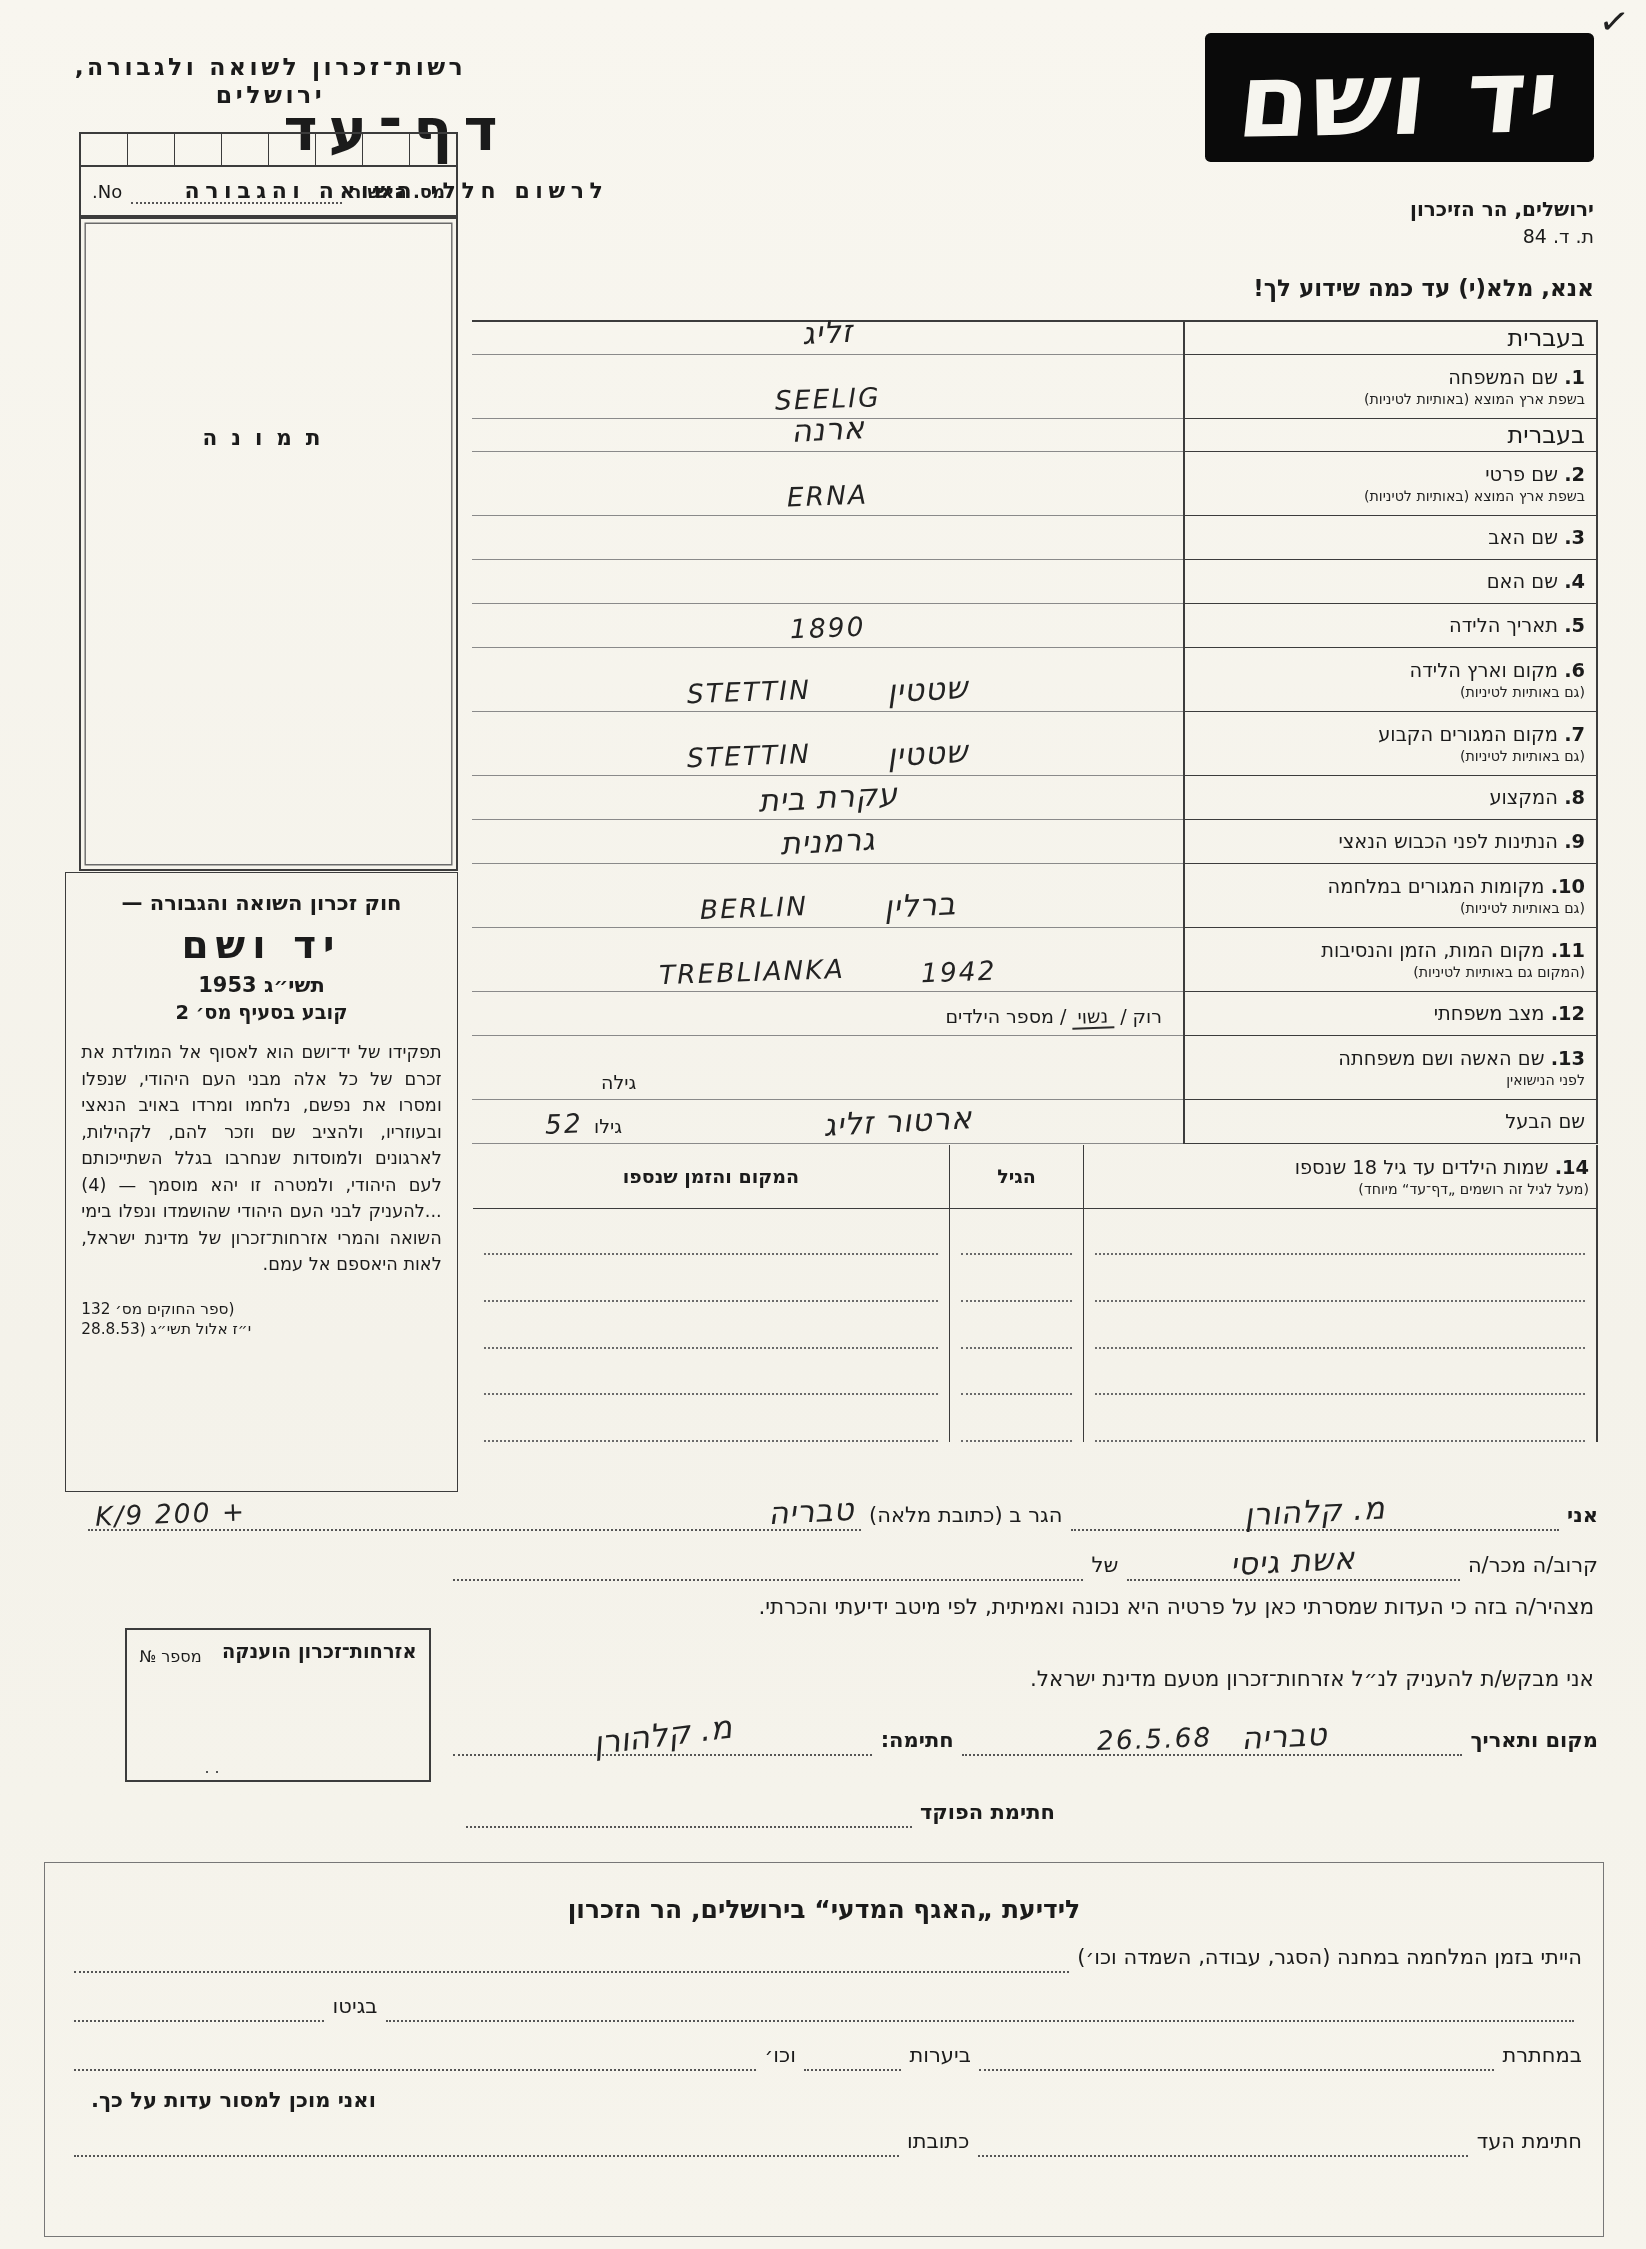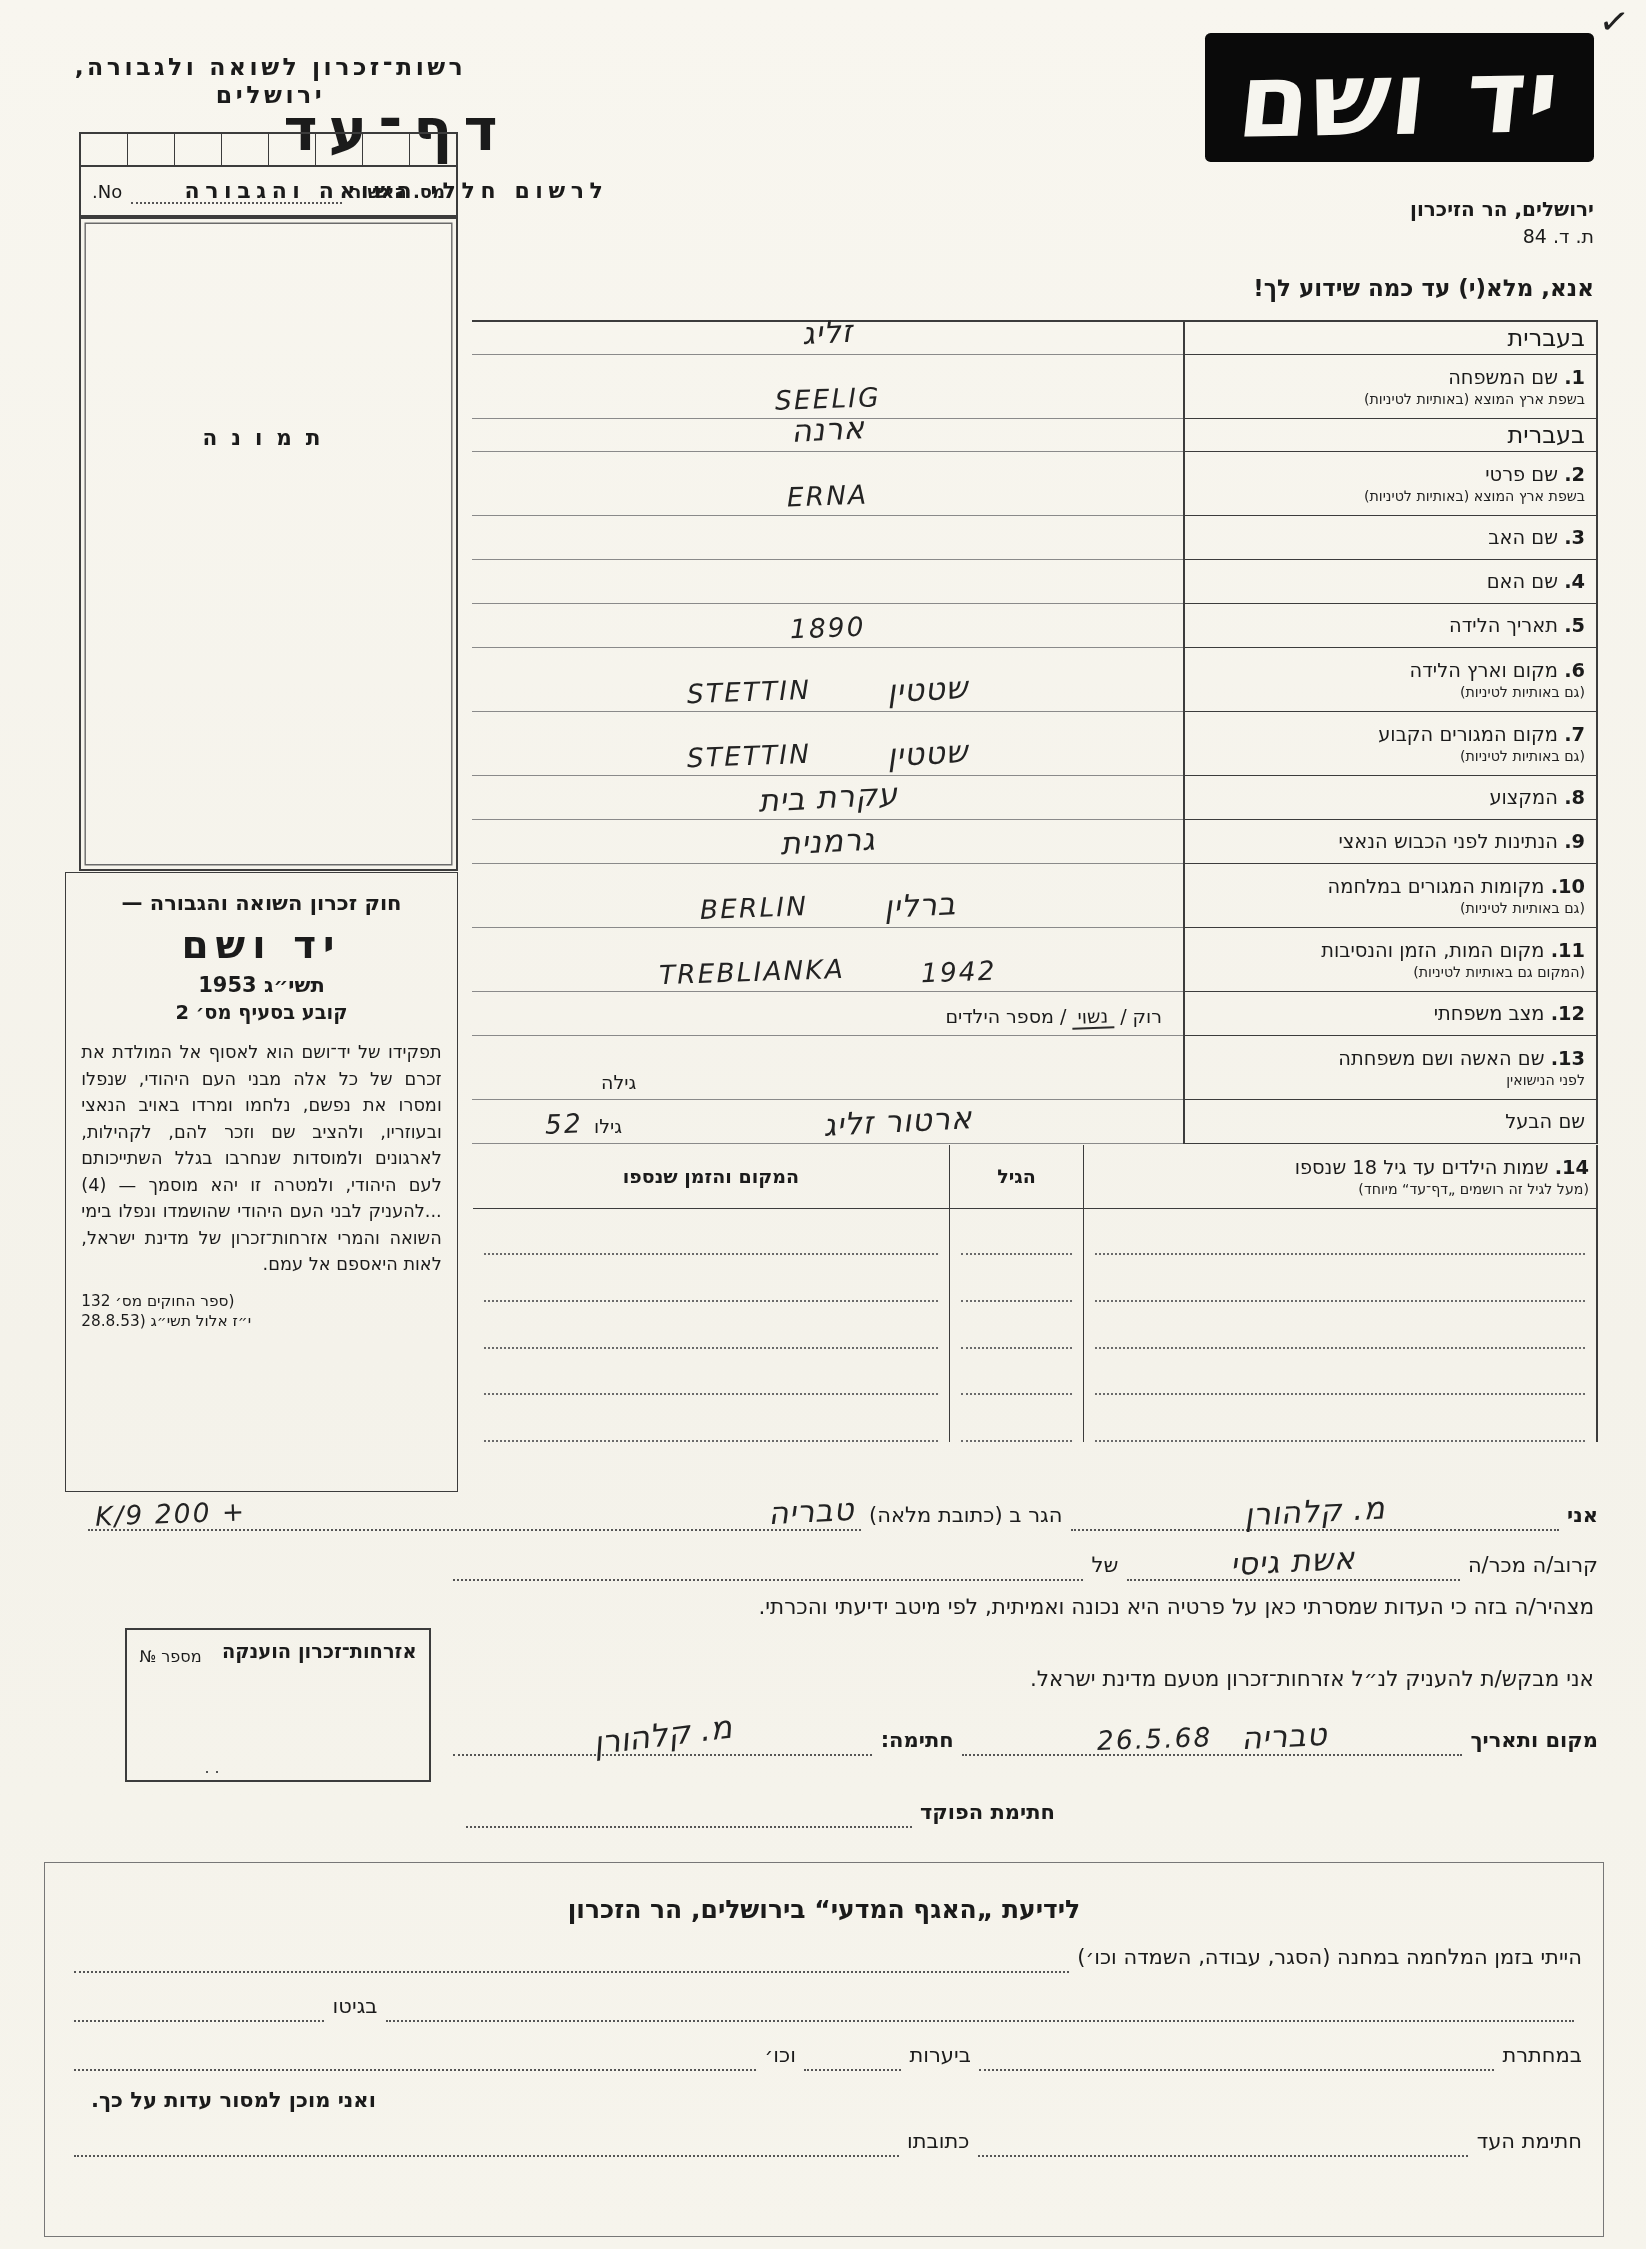--- a/index.html
+++ b/index.html
@@ -32,21 +32,21 @@
   .certbox{top:167px;left:79px;width:379px;height:50px;border:2.1px solid #3c3c3c;border-top:none;
            display:flex;align-items:center;padding:0 11px;font-size:18px}
   .photobox{top:217px;left:79px;width:379px;height:654px;border:2.1px solid #3c3c3c;box-shadow:inset 0 0 0 3.5px #f6f4ec, inset 0 0 0 4.9px #6a6a6a}
   .photolabel{margin-top:206px;text-align:center;letter-spacing:14px;font-weight:bold;font-size:21.5px}
   .lawbox{top:872px;left:65px;width:393px;height:620px;border:1.4px solid #3c3c3c;padding:18px 15.3px 8.3px}
   .law1{text-align:center;font-size:21px;font-weight:bold}
   .law2{text-align:center;font-size:39px;font-weight:bold;letter-spacing:7px;margin-top:7px}
   .law3{text-align:center;font-size:21px;font-weight:bold;margin-top:5.6px}
   .law4{text-align:center;font-size:19.4px;font-weight:bold;margin-top:4.2px}
   .lawbody{font-size:17.7px;line-height:1.5;text-align:justify;margin-top:15.3px}
-  .lawrefs{font-size:15.3px;margin-top:14px;text-align:left;direction:rtl;line-height:1.3}
+  .lawrefs{font-size:15.3px;margin-top:22px;text-align:left;direction:rtl;line-height:1.3}
   .grantedbox{top:1628px;left:125px;width:306px;height:154px;border:2.1px solid #3c3c3c;
               padding:9.7px 12.5px 7px;display:flex;flex-direction:row}
   .gtitle{text-align:center;font-size:19.4px;font-weight:bold}
   .gline{border-bottom:2.1px dotted #555;flex:1;margin:0 4.2px}
   .gnum{font-size:16px;text-align:left;margin-top:7px}
   
   .label-col{top:320px;right:49px;width:415px;border-top:2.1px solid #3c3c3c;
              border-left:2.1px solid #3c3c3c;border-right:2.1px solid #3c3c3c}
   .lc{border-bottom:1.4px solid #3c3c3c;padding:2.8px 11px 2.8px 5.6px;display:flex;flex-direction:column;
       justify-content:center;text-align:right}

